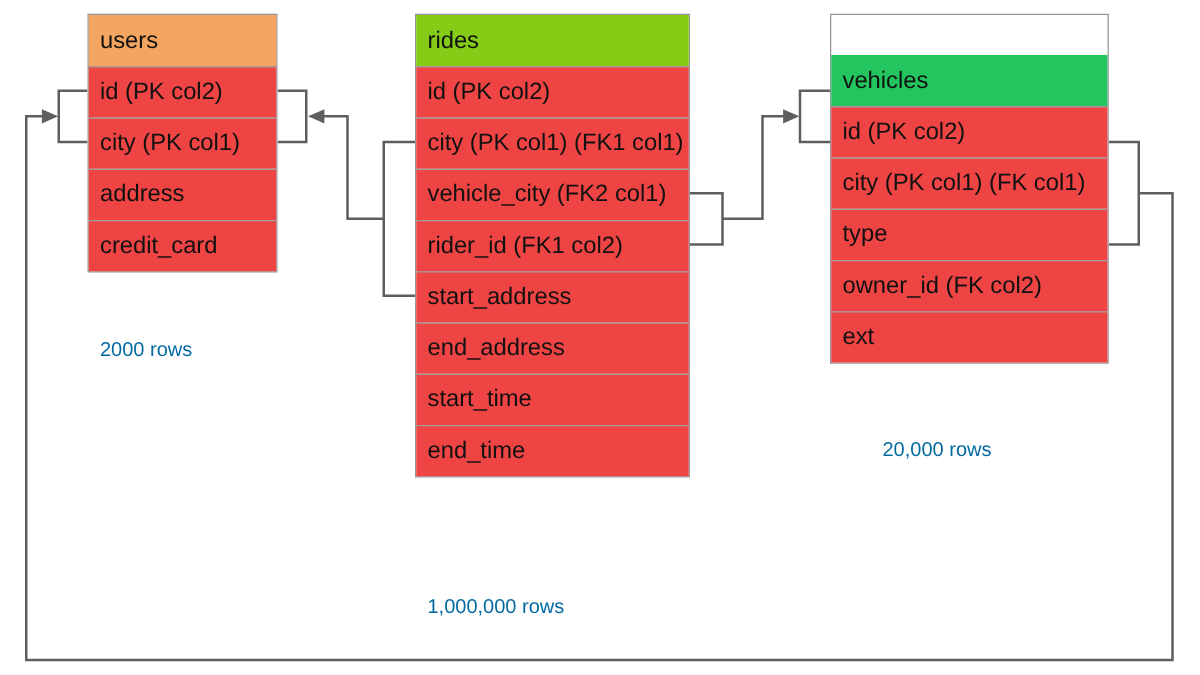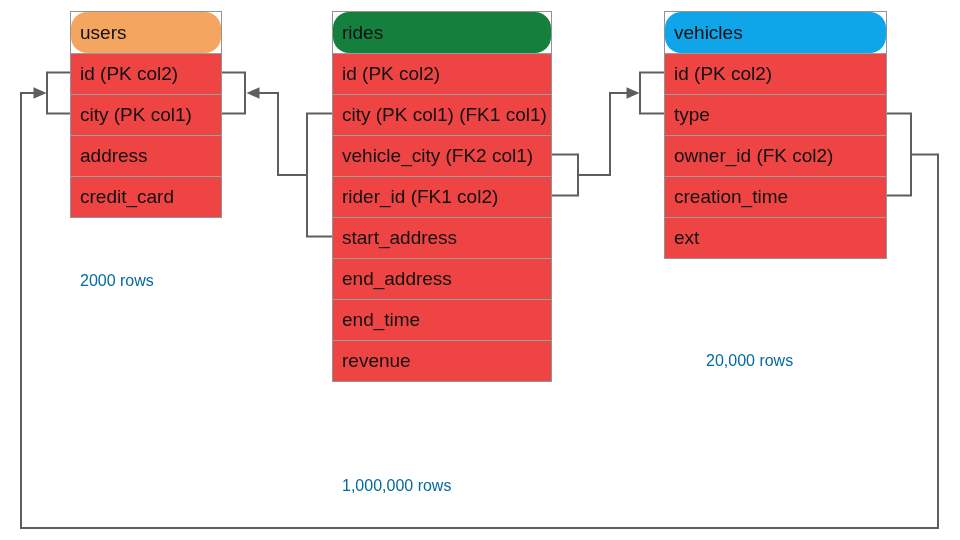--- a/index.html
+++ b/index.html
@@ -12,21 +12,21 @@
   .stage{position:absolute;left:0;top:0;width:960px;height:540px}
   svg.connectors{position:absolute;left:0;top:0;display:block}
   .conn{fill:none;stroke:#5E5E5E;stroke-width:2;stroke-linejoin:miter}
   .arrowhead{fill:#5E5E5E;stroke:none}
   .dbtable{
     position:absolute;background:#fff;
     border:1px solid #949494;box-sizing:border-box;
   }
   .dbtable .thead{
     height:41px;display:flex;align-items:center;
-    padding-left:9px;font-size:19px;box-sizing:border-box;border-radius:16px;
+    padding-left:9px;font-size:19px;box-sizing:border-box;
   }
   .dbtable .trow{
     height:41px;display:flex;align-items:center;
     padding-left:9px;font-size:19px;box-sizing:border-box;
     border-top:1px solid #9E9E9E;background:#ef4444;
     white-space:nowrap;overflow:hidden;
   }
   .rowcount{position:absolute;font-size:16px;color:#0369a1}
 </style>
 </head>
@@ -61,35 +61,35 @@
   <div class="dbtable" style="left: 70px; top: 11px; width: 152px; border-color: rgb(148, 148, 148);">
     <div class="thead" style="background-color: rgb(244, 166, 96);">users</div>
     <div class="trow">id (PK col2)</div>
     <div class="trow">city (PK col1)</div>
     <div class="trow">address</div>
     <div class="trow">credit_card</div>
   </div>
   <div class="rowcount" style="left:80px;top:272px">2000 rows</div>
 
   <div class="dbtable" style="left: 332px; top: 11px; width: 220px; border-color: rgb(148, 148, 148);">
-    <div class="thead" style="background-color: #15803d;">rides</div>
+    <div class="thead" style="background-color: #84cc16;">rides</div>
     <div class="trow">id (PK col2)</div>
     <div class="trow">city (PK col1) (FK1 col1)</div>
     <div class="trow">vehicle_city (FK2 col1)</div>
     <div class="trow">rider_id (FK1 col2)</div>
     <div class="trow">start_address</div>
     <div class="trow">end_address</div>
+    <div class="trow">start_time</div>
     <div class="trow">end_time</div>
-    <div class="trow">revenue</div>
   </div>
   <div class="rowcount" style="left:342px;top:477px">1,000,000 rows</div>
 
   <div class="dbtable" style="left: 664px; top: 11px; width: 223px; border-color: rgb(148, 148, 148);">
-    <div class="thead" style="background-color: #0ea5e9;">vehicles</div>
+    <div class="thead" style="background-color: #22c55e; margin-top: 32px;">vehicles</div>
     <div class="trow">id (PK col2)</div>
+    <div class="trow">city (PK col1) (FK col1)</div>
     <div class="trow">type</div>
     <div class="trow">owner_id (FK col2)</div>
-    <div class="trow">creation_time</div>
     <div class="trow">ext</div>
   </div>
   <div class="rowcount" style="left:706px;top:352px">20,000 rows</div>
 
 </div>
 
 </body></html>

